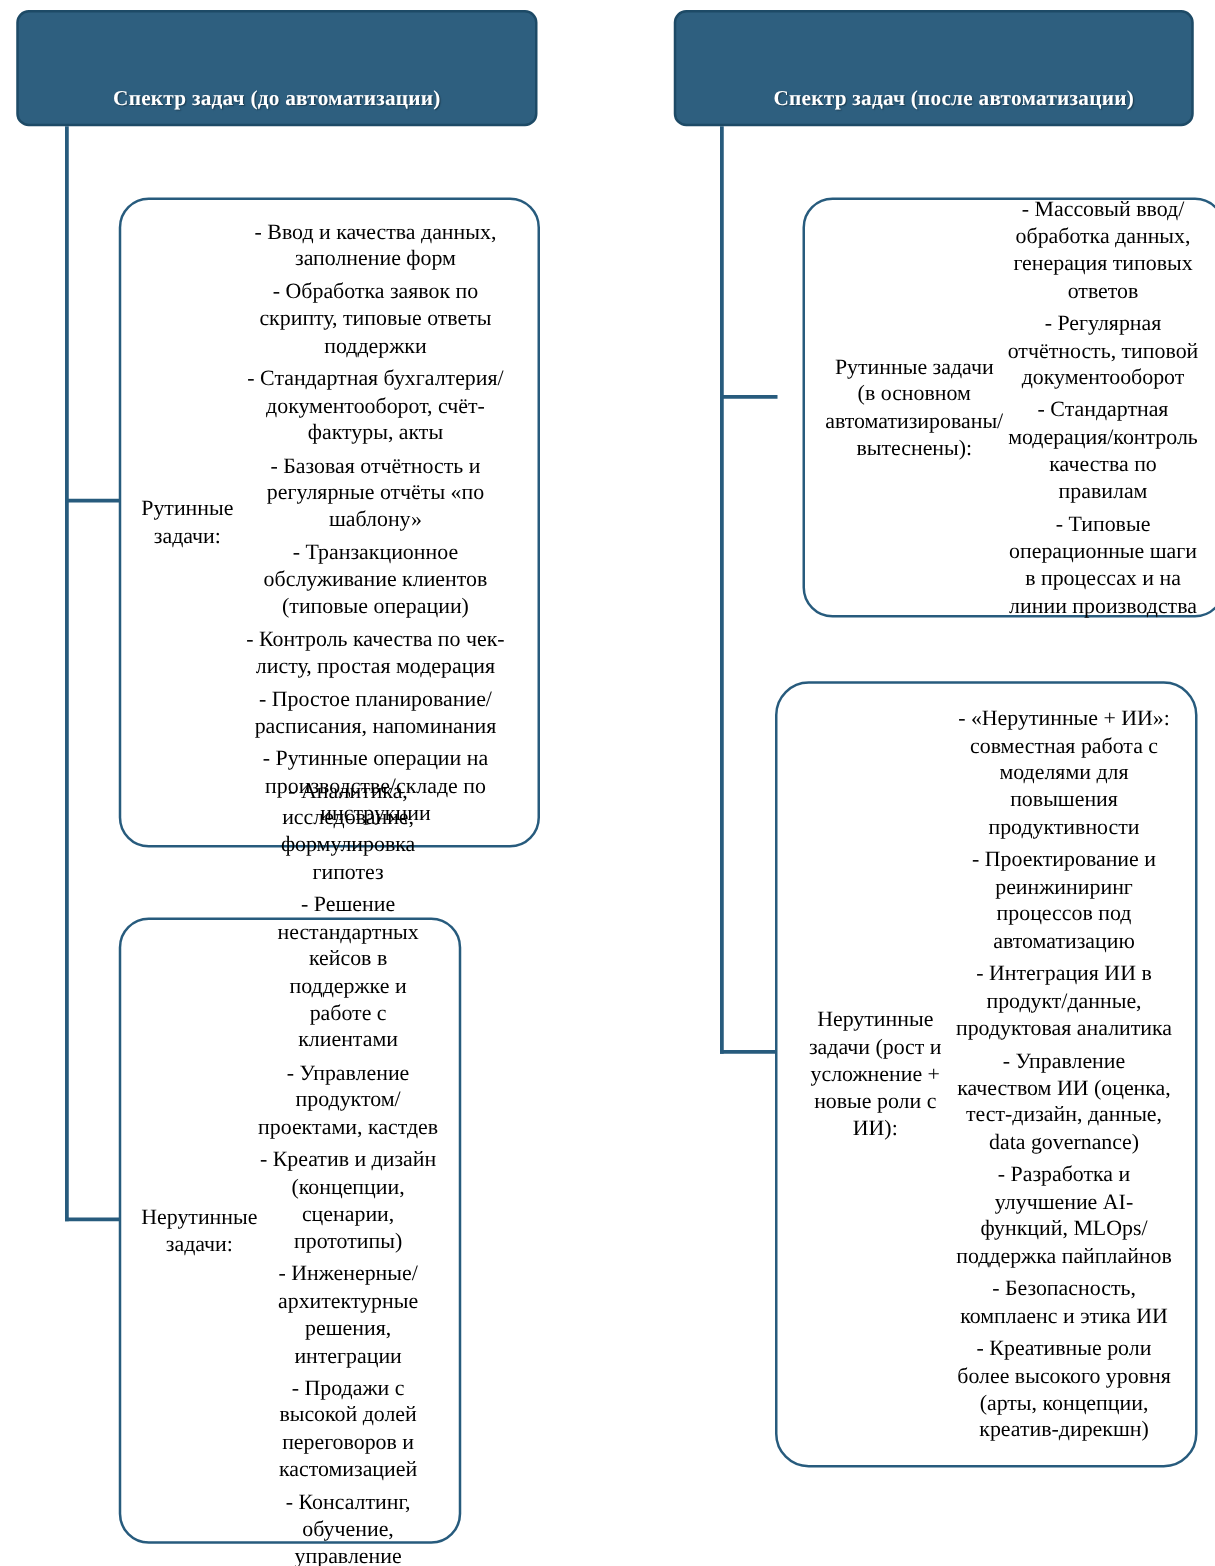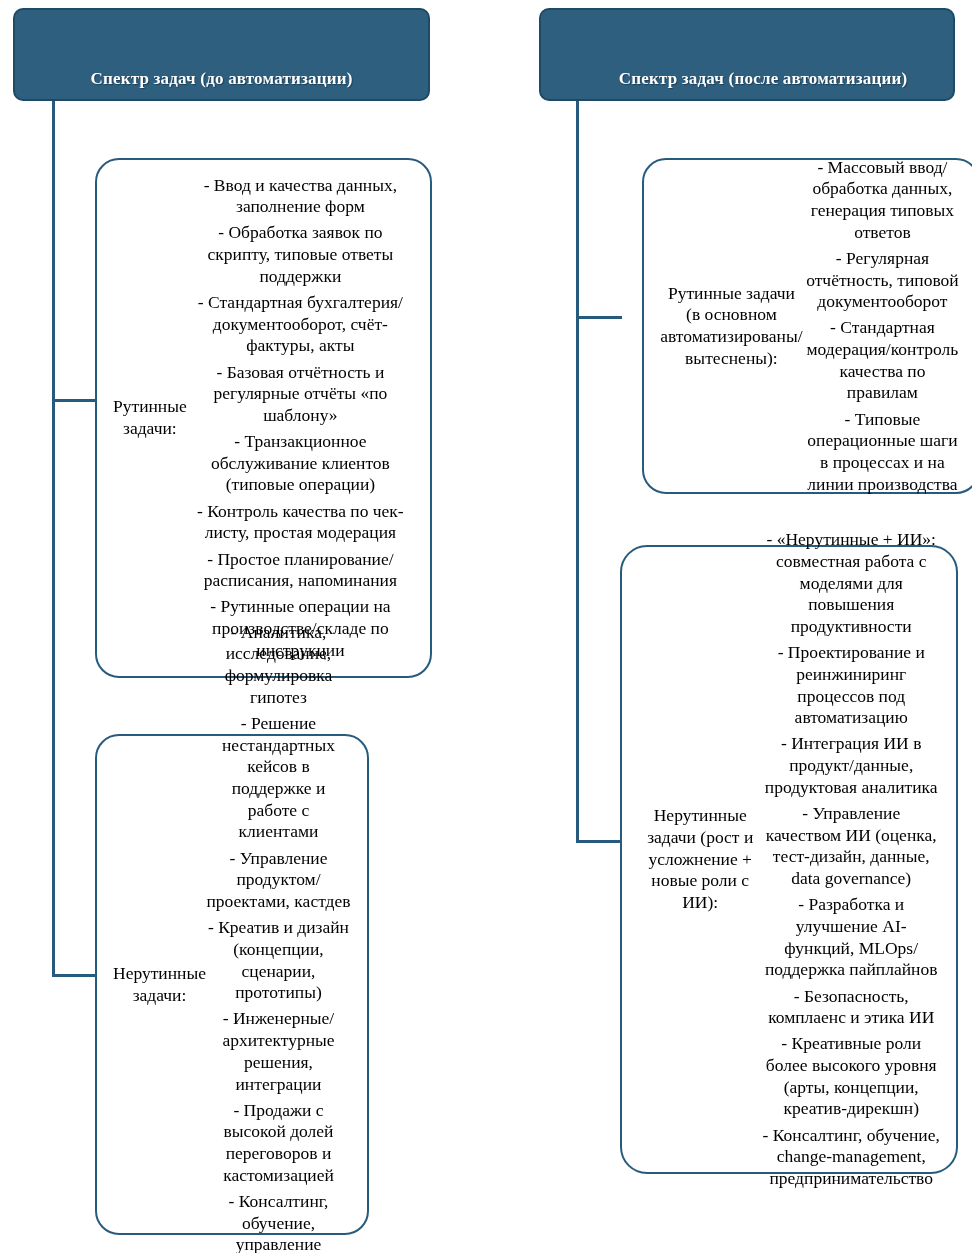--- a/index.html
+++ b/index.html
@@ -107,17 +107,16 @@
   <div class="task-box" style="left:620px;top:545px;width:338px;height:629px;border-radius:27px;">
     <p>Нерутинные задачи (рост и усложнение + новые роли с ИИ):</p>
     <div>
         <p>- «Нерутинные + ИИ»: совместная работа с моделями для повышения продуктивности</p>
         <p>- Проектирование и реинжиниринг процессов под автоматизацию</p>
         <p>- Интеграция ИИ в продукт/данные, продуктовая аналитика</p>
         <p>- Управление качеством ИИ (оценка, тест-дизайн, данные, data governance)</p>
         <p>- Разработка и улучшение AI-функций, MLOps/поддержка пайплайнов</p>
         <p>- Безопасность, комплаенс и этика ИИ</p>
         <p>- Креативные роли более высокого уровня (арты, концепции, креатив-дирекшн)</p>
-        <p>- Консалтинг, обучение, change-management, предпринимательство</p>
       </div>
   </div>
 
 </div>
 
 </body></html>

